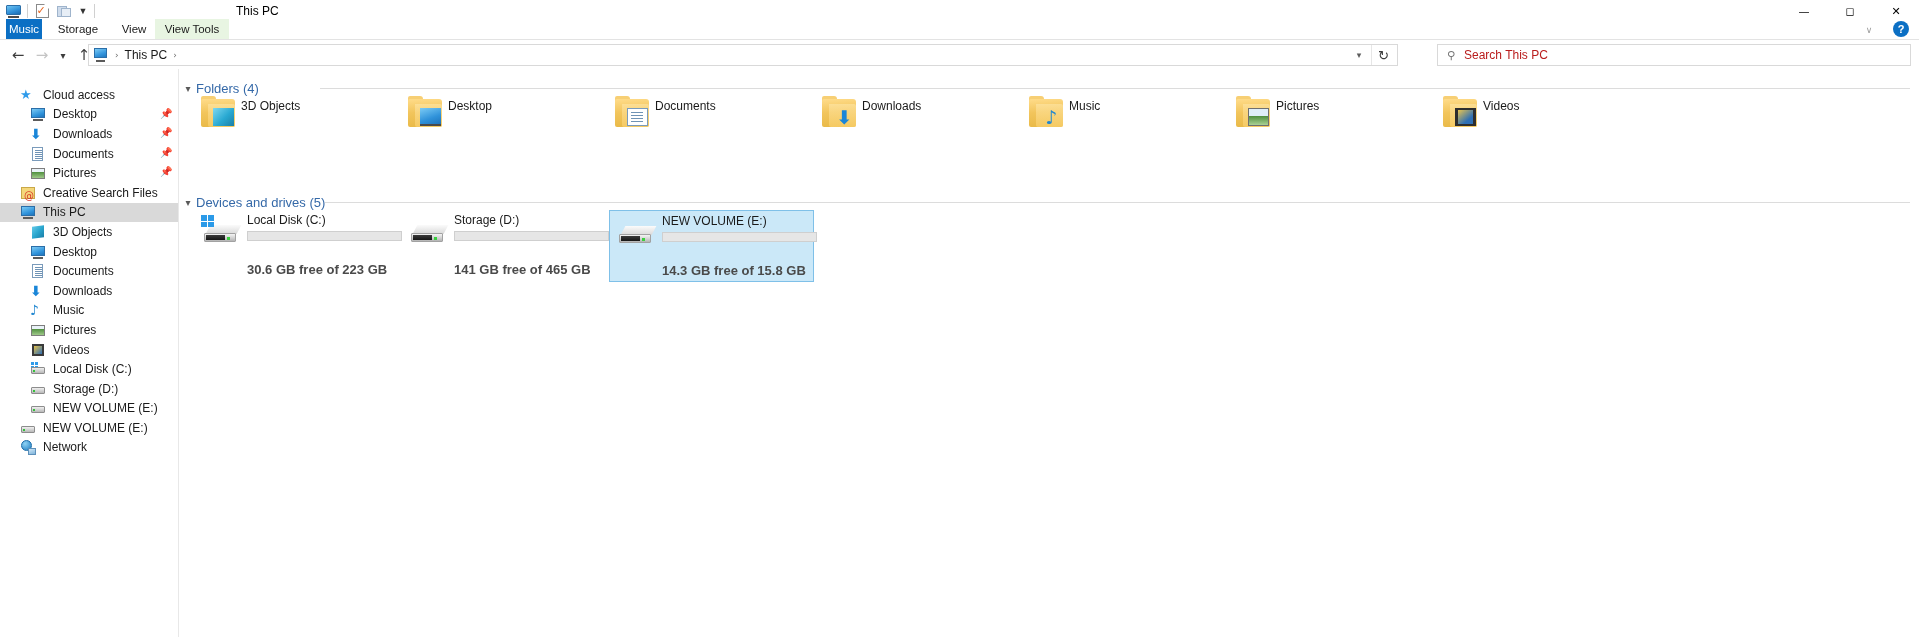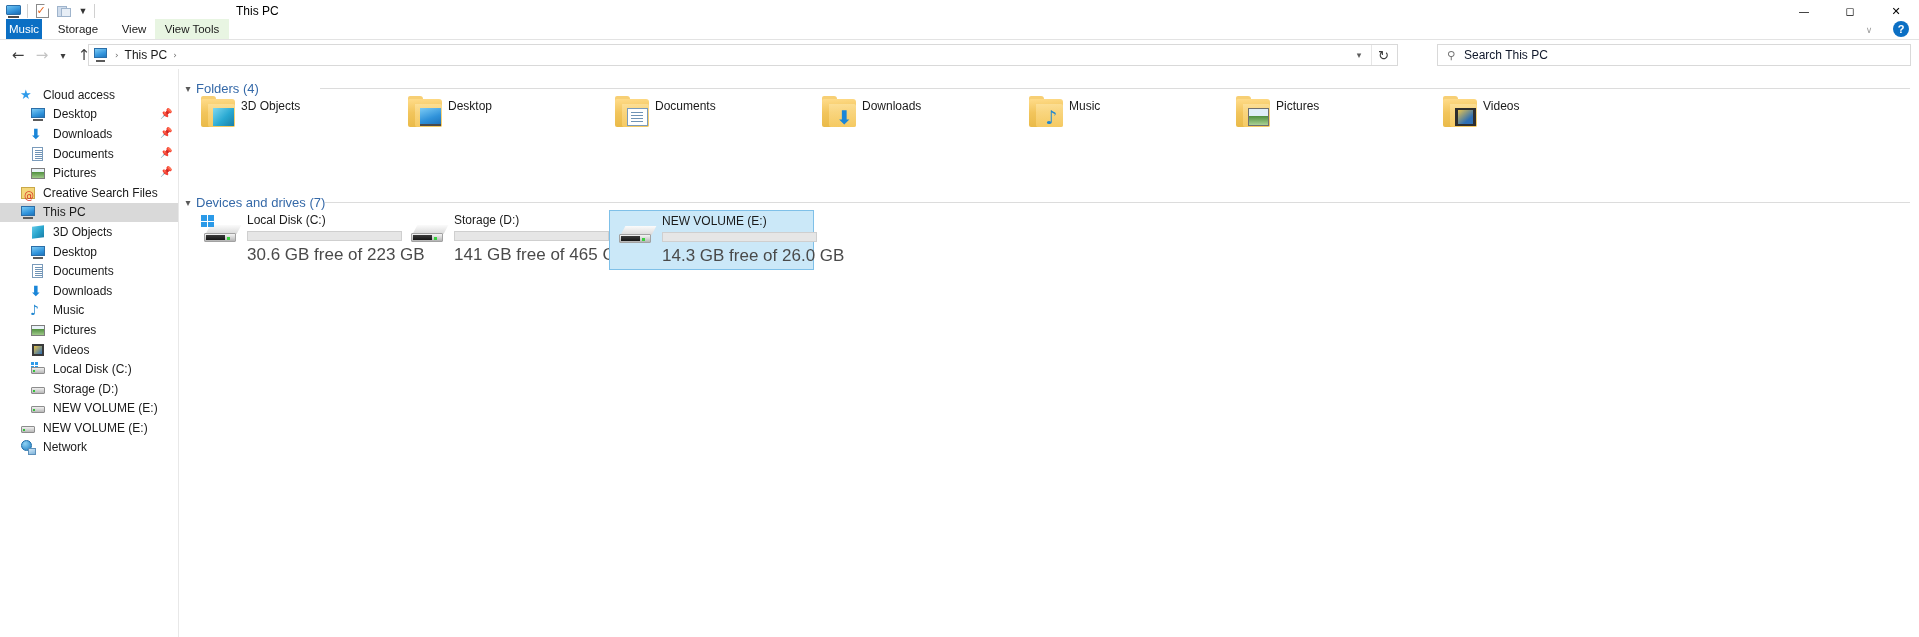--- a/index.html
+++ b/index.html
@@ -134,21 +134,21 @@
     border-left:1px solid #e6e6e6; font-family:"DejaVu Sans", sans-serif;
   }
   .searchbox {
     position: absolute; left: 1437px; top: 3px; width: 474px; height: 22px;
     border: 1px solid #d9d9d9; background: #fff; display:flex; align-items:center;
   }
   .search-ico {
     width: 26px; display:flex; align-items:center; justify-content:center;
     font-size: 11px; color: #767676; font-family:"DejaVu Sans", sans-serif;
   }
-  .search-ph { font-size: 12px; color: #0f172a; }
+  .search-ph { font-size: 12px; color: #b91c1c; }
 
   
   .navpane {
     position: absolute; left: 0; top: 69px; width: 179px; height: 568px;
     background: #ffffff; border-right: 1px solid #e8e8e8;
     padding-top: 16px;
   }
   .navrow {
     height: 19.6px; display:flex; align-items:center; position:relative;
     font-size: 12px; color:#1a1a1a; white-space: nowrap;
@@ -290,21 +290,21 @@
   .winlogo i:nth-child(1){left:0;top:0;} .winlogo i:nth-child(2){left:7px;top:0;}
   .winlogo i:nth-child(3){left:0;top:6.5px;} .winlogo i:nth-child(4){left:7px;top:6.5px;}
 
   .drive-info { padding-left: 2px; }
   .drive-name { font-size:12px; color:#1a1a1a; white-space:nowrap; line-height:14px; }
   .bar-outer {
     width: 155px; height: 10px; background:#e6e6e6; border:1px solid #cfcfcf;
     margin-top: 4px; position:relative;
   }
   .bar-fill { height:100%; background:#1a9be0; }
-  .drive-free { font-size:17px; color:#4a4a4a; margin-top: 4px; white-space:nowrap; }
+  .drive-free { font-size:13px; color:#4a4a4a; margin-top: 21px; white-space:nowrap;font-weight:bold; }
 </style>
 </head>
 <body>
 
 <div class="titlebar">
   <div class="qat">
     <div class="qat-btn">
       <span class="ico-monitor">
           <span class="scr"></span>
           <span class="base"></span>
@@ -549,21 +549,21 @@
           <span class="tab"></span>
           <span class="back"></span>
           <span class="flap"></span>
           <span class="badge vid"></span>
         </span>
       </span>
       <span class="tile-label">Videos</span>
     </div>
     <div class="group-header" style="left: 0px; top: 123px;">
       <span class="group-chev">▾</span>
-      <span>Devices and drives (7)</span>
+      <span>Devices and drives (5)</span>
     </div>
     <div class="group-rule" style="left: 145px; top: 133px; width: 1585px;"></div>
     <div class="drive-tile" style="left: 15px; top: 141px; width: 205px;">
       <span class="drive-ico">
         <span class="hdd">
           <span class="top"></span>
           <span class="front"></span>
           <span class="slot"></span>
           <span class="led"></span>
         </span>
@@ -600,16 +600,16 @@
         <span class="hdd">
           <span class="top"></span>
           <span class="front"></span>
           <span class="slot"></span>
           <span class="led"></span>
         </span>
       </span>
       <span class="drive-info">
         <span class="drive-name" style="display: block;">NEW VOLUME (E:)</span>
         <span class="bar-outer" style="display: block;"><span class="bar-fill" style="width:0%"></span></span>
-        <span class="drive-free" style="display: block;">14.3 GB free of 26.0 GB</span>
+        <span class="drive-free" style="display: block;">14.3 GB free of 15.8 GB</span>
       </span>
     </div>
   </div>
 
 </body></html>

